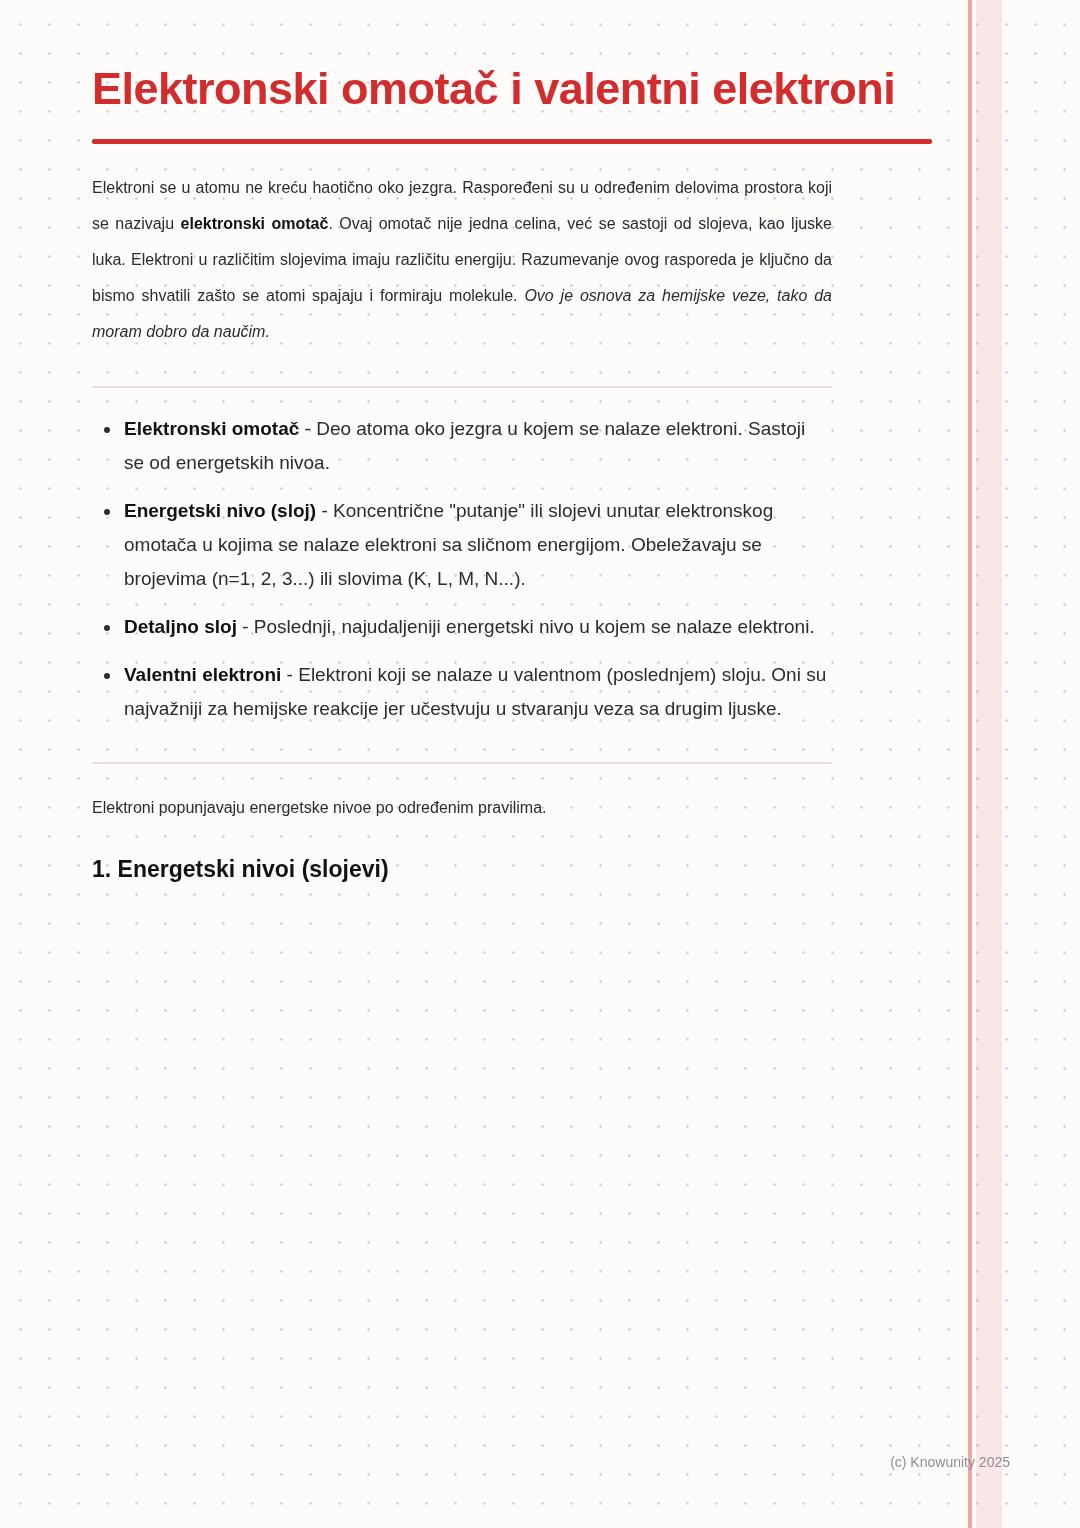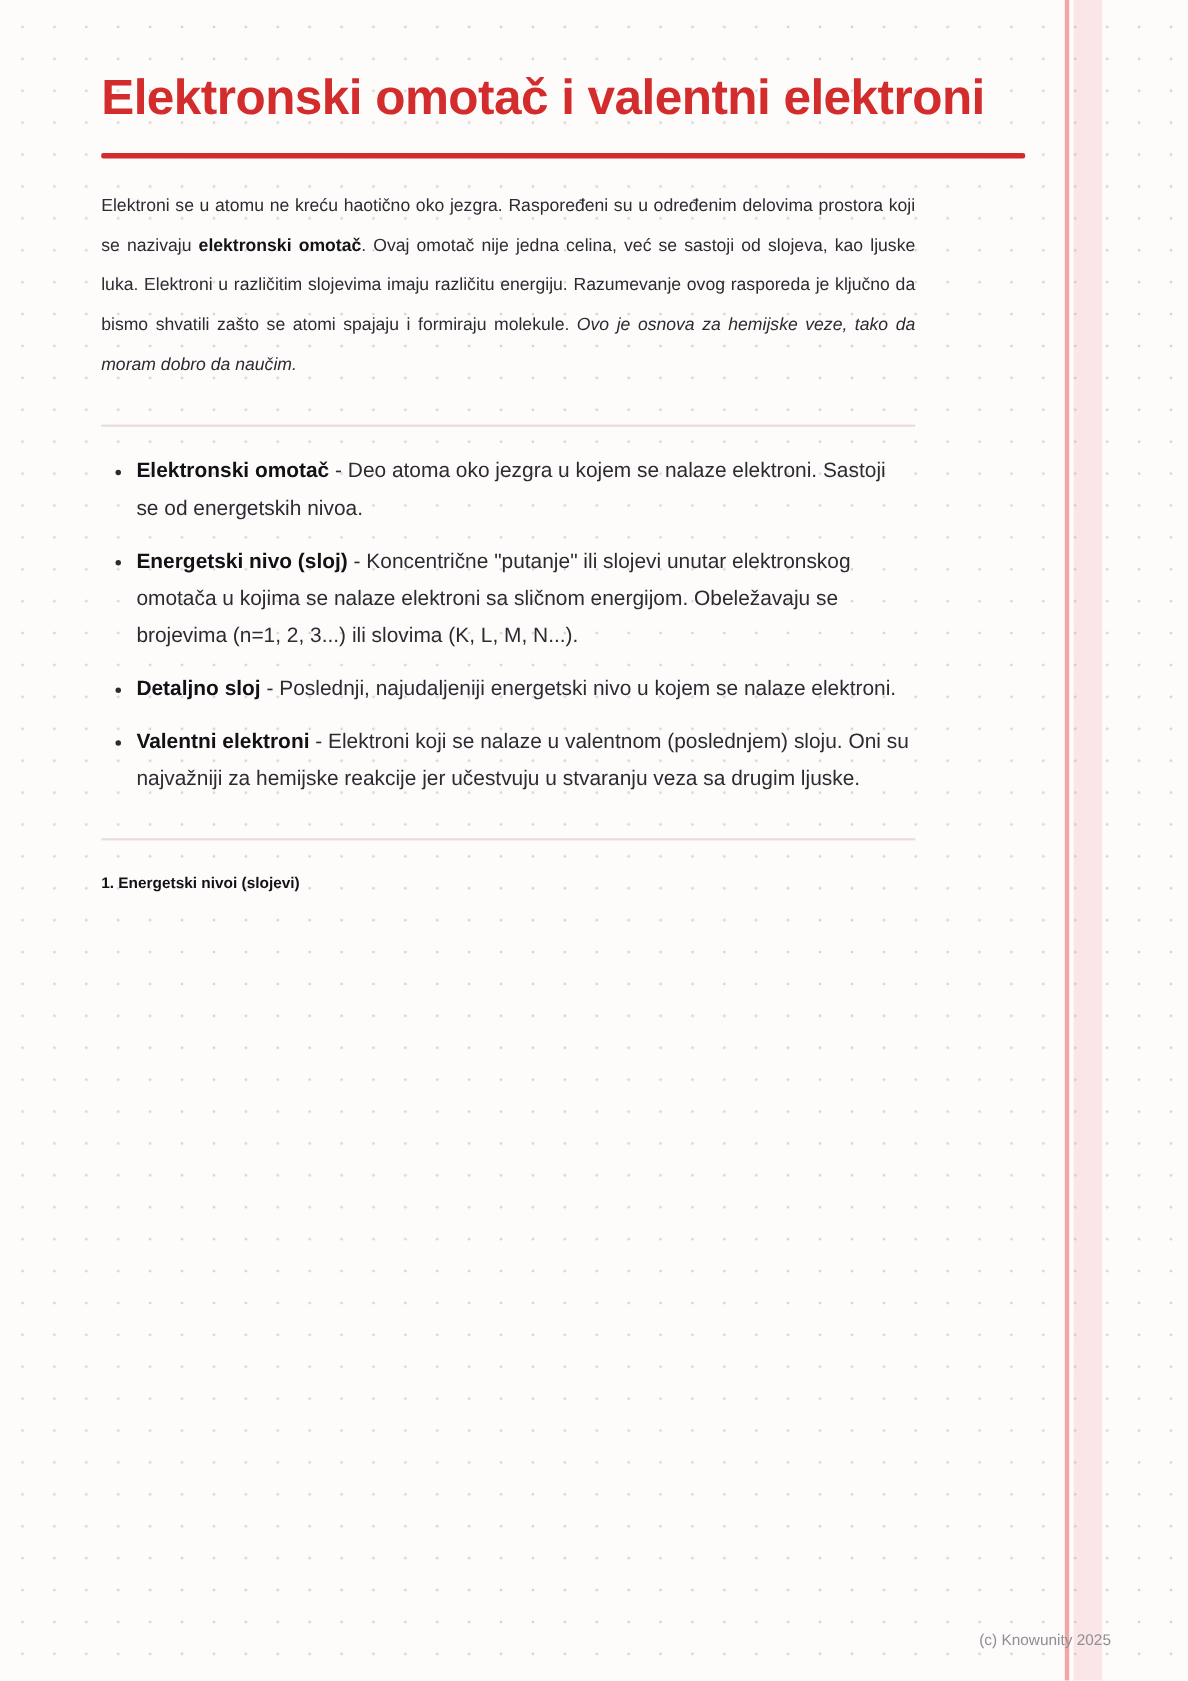--- a/index.html
+++ b/index.html
@@ -45,23 +45,23 @@
   strong { font-weight: 700; color: #111116; }
   em { font-style: italic; }
   .callout {
     margin-top: 36px; width: 756px; box-sizing: border-box;
     background: #f9e3e3;
     border-left: 8px solid #ad2424;
     border-radius: 4px 10px 10px 4px;
     padding: 20px 28px 20px 28px;
   }
   .callout p { font-size: 19px; line-height: 36px; margin: 0; }
-  .subheading { font-size: 14px; font-weight: 700; color: #111116; margin: 30px 0 0 0; }
+  .subheading { font-size: 23px; font-weight: 700; color: #111116; margin: 30px 0 0 0; }
   .footer {
-    position: absolute; right: 70px; bottom: 30px;
+    position: absolute; right: 70px; bottom: 58px;
     font-size: 14px; color: #8e8e94;
   }
 </style>
 </head>
 <body>
 
 <div class="page">
   <div class="margin-line"></div>
   <div class="margin-band"></div>
 
@@ -77,18 +77,19 @@
     <ul class="concepts">
       <li><strong>Elektronski omotač</strong><span> - Deo atoma oko jezgra u kojem se nalaze elektroni. Sastoji se od energetskih nivoa.</span></li>
       <li><strong>Energetski nivo (sloj)</strong><span> - Koncentrične "putanje" ili slojevi unutar elektronskog omotača u kojima se nalaze elektroni sa sličnom energijom. Obeležavaju se brojevima (n=1, 2, 3...) ili slovima (K, L, M, N...).</span></li>
       <li><strong>Detaljno sloj</strong><span> - Poslednji, najudaljeniji energetski nivo u kojem se nalaze elektroni.</span></li>
       <li><strong>Valentni elektroni</strong><span> - Elektroni koji se nalaze u valentnom (poslednjem) sloju. Oni su najvažniji za hemijske reakcije jer učestvuju u stvaranju veza sa drugim ljuske.</span></li>
     </ul>
 
 
     <hr class="divider">
 
+    <p class="body">Elektroni popunjavaju energetske nivoe po određenim pravilima.</p>
     <p class="subheading">1. Energetski nivoi (slojevi)</p>
 
   </div>
 
   <div class="footer">(c) Knowunity 2025</div>
 </div>
 
 </body></html>

